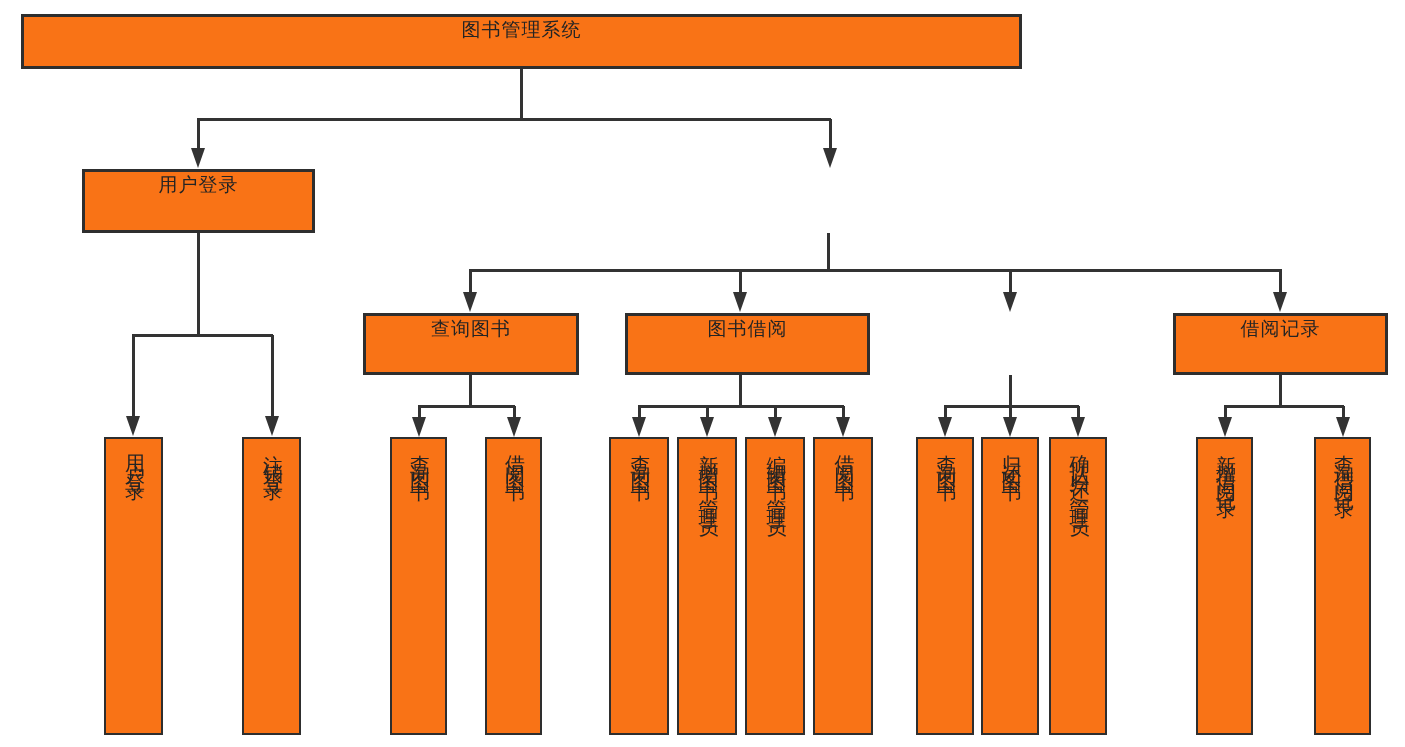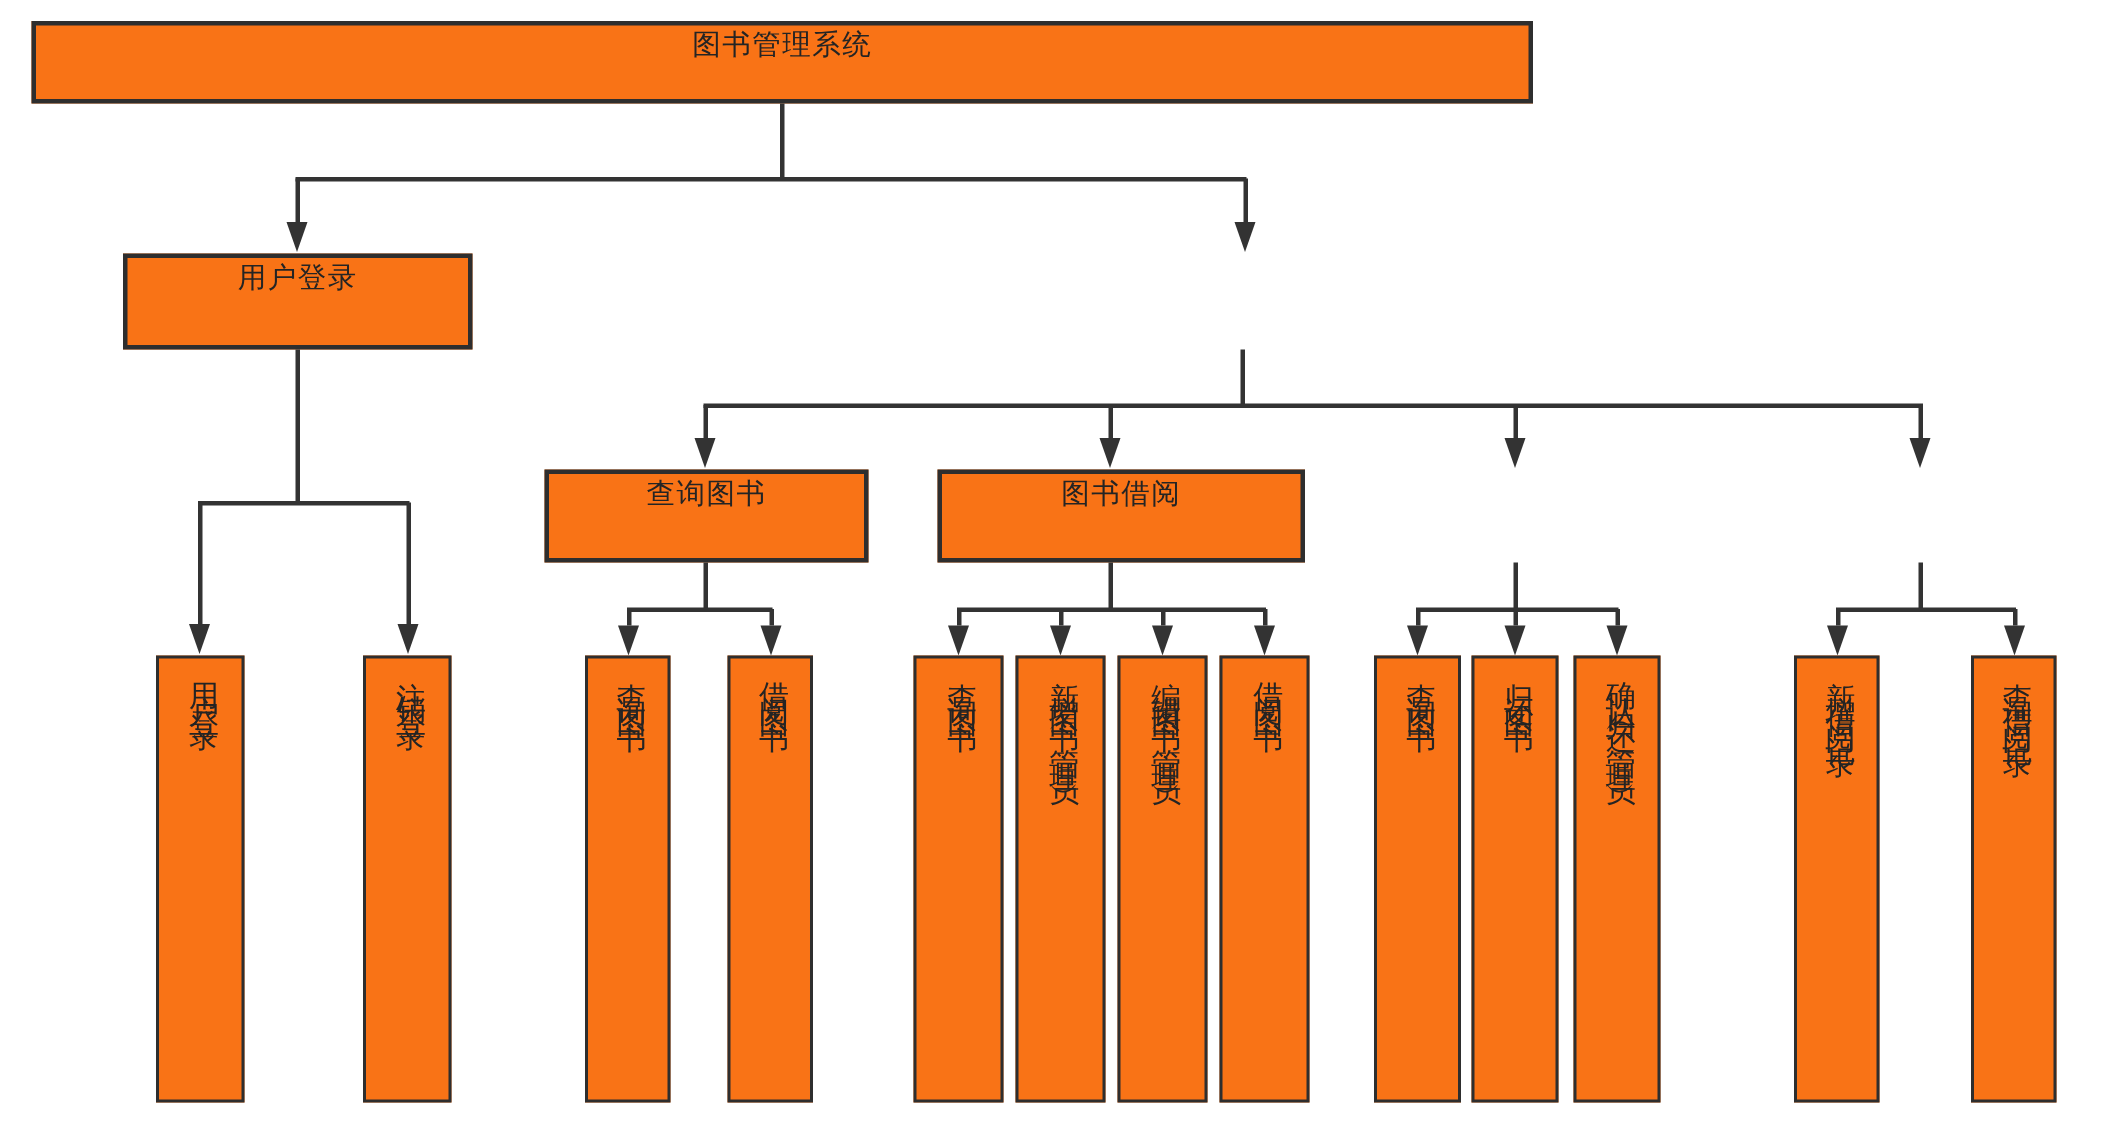--- a/index.html
+++ b/index.html
@@ -90,20 +90,23 @@
   <div class="arrow" style="left:1003px; top:292px;"></div>
   <div class="vline" style="left:1279px; top:270px; height:22px;"></div>
   <div class="arrow" style="left:1273px; top:292px;"></div>
 
   <div class="node h" style="left:363px; top:313px; width:216px; height:62px;">
     <span>查询图书</span>
   </div>
   <div class="node h" style="left:625px; top:313px; width:245px; height:62px;">
     <span>图书借阅</span>
   </div>
+  <div class="node h" style="left:1173px; top:313px; width:215px; height:62px;">
+    <span>借阅记录</span>
+  </div>
 
   <div class="vline" style="left:469px; top:375px; height:31px;"></div>
   <div class="hline" style="left:418px; top:405px; width:97px;"></div>
   <div class="vline" style="left:418px; top:406px; height:11px;"></div>
   <div class="arrow" style="left:412px; top:417px;"></div>
   <div class="vline" style="left:513px; top:406px; height:11px;"></div>
   <div class="arrow" style="left:507px; top:417px;"></div>
 
   <div class="vline" style="left:739px; top:375px; height:31px;"></div>
   <div class="hline" style="left:638px; top:405px; width:206px;"></div>

